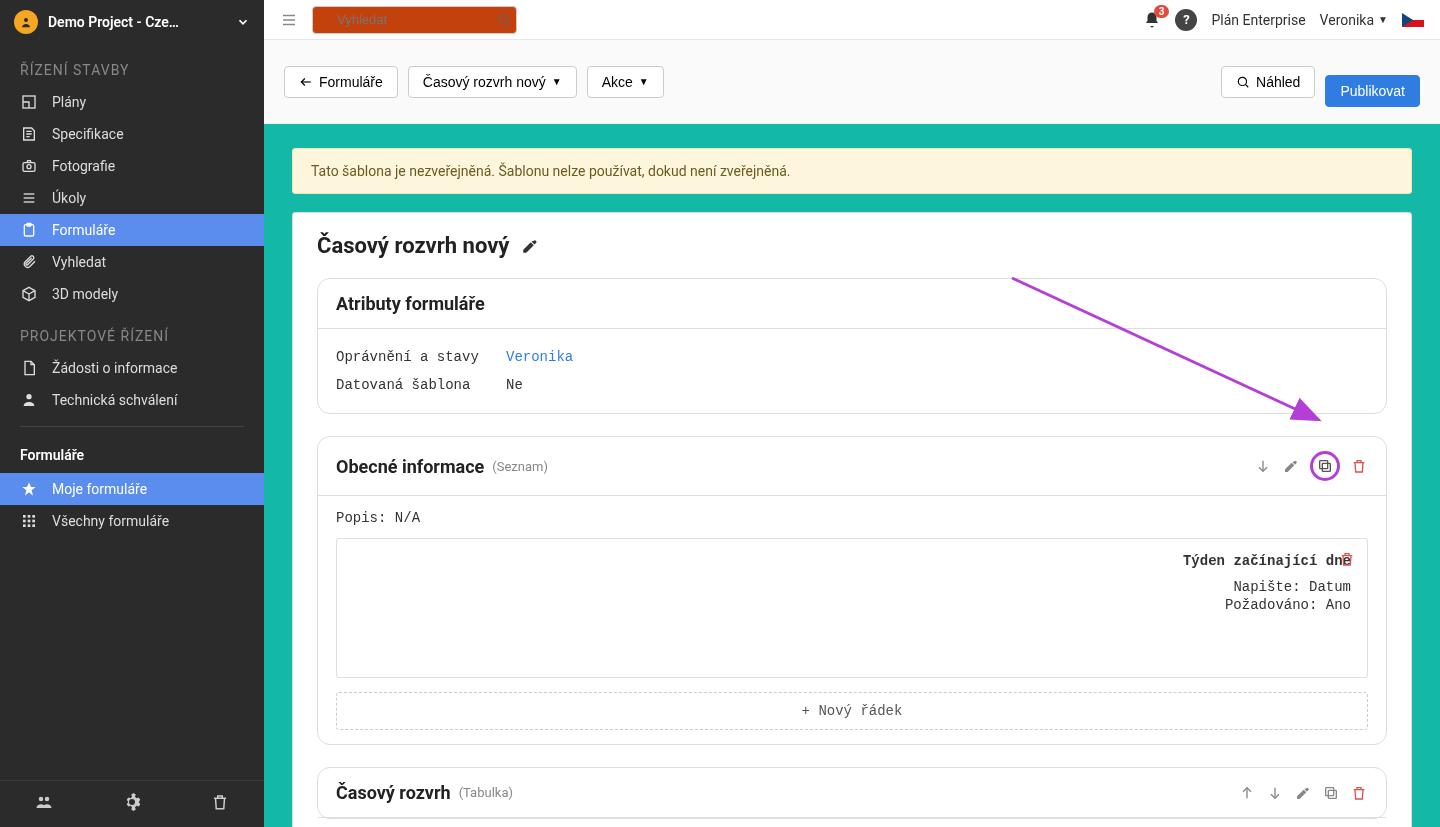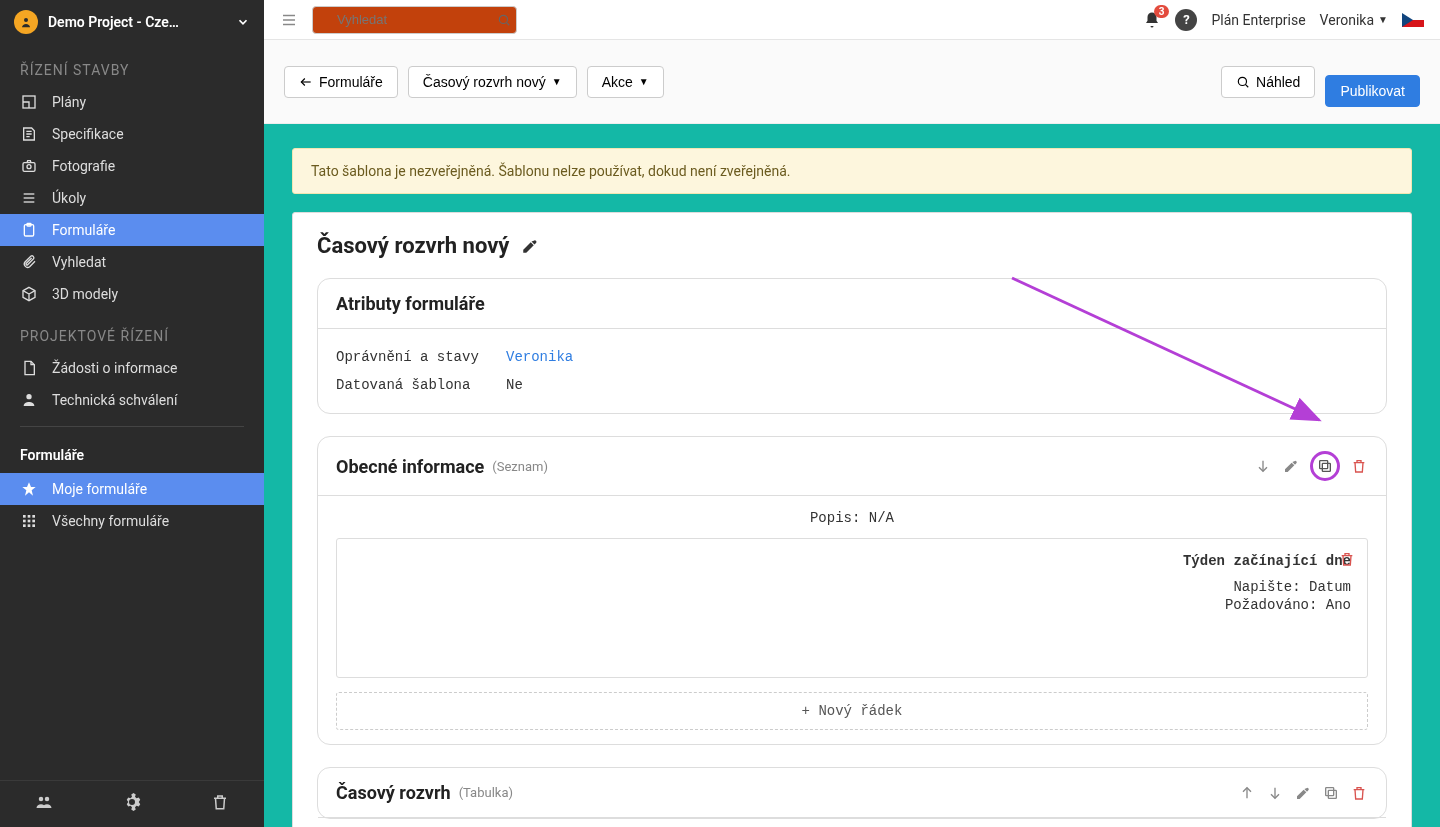--- a/index.html
+++ b/index.html
@@ -192,21 +192,21 @@
 .action-icon.highlighted {
   border: 3px solid #b43fd6;
   border-radius: 50%;
   width: 30px; height: 30px;
 }
 .subpanel-body { padding: 14px 18px; font-family: Liberation Mono, monospace; }
 .attr-row { display:flex; padding: 6px 0; }
 .attr-label { width: 170px; color:#333; }
 .attr-value { color:#333; }
 .attr-value.link { color:#2f7de1; cursor:pointer; }
-.desc-line { margin-bottom: 12px; text-align: center; }
+.desc-line { margin-bottom: 12px; }
 .field-card {
   border:1px solid #ddd; border-radius:3px;
   padding: 14px 16px;
   margin-bottom: 14px;
   min-height: 140px;
   position:relative;
   text-align:right;
 }
 .field-card-title { font-weight:700; margin-bottom: 10px; }
 .field-card-line { color:#333; margin-bottom:2px; }

